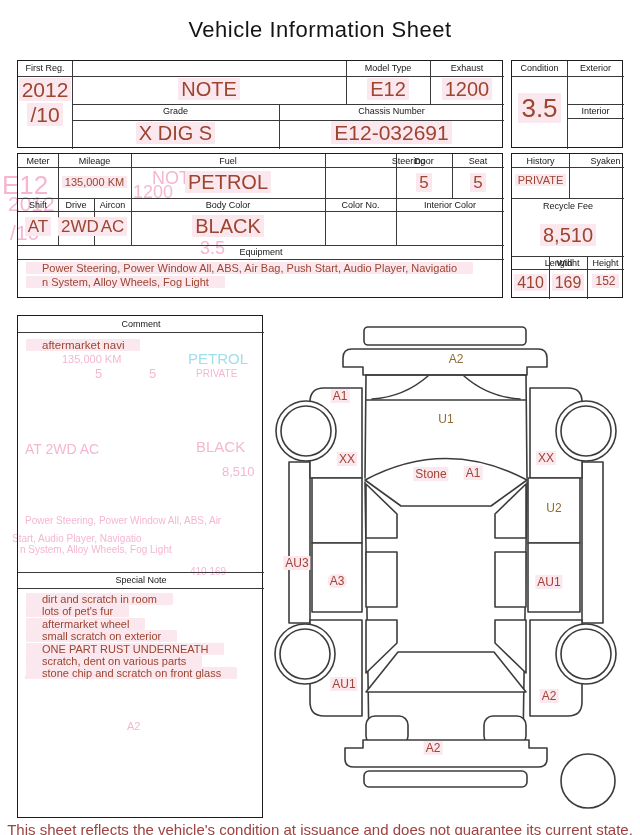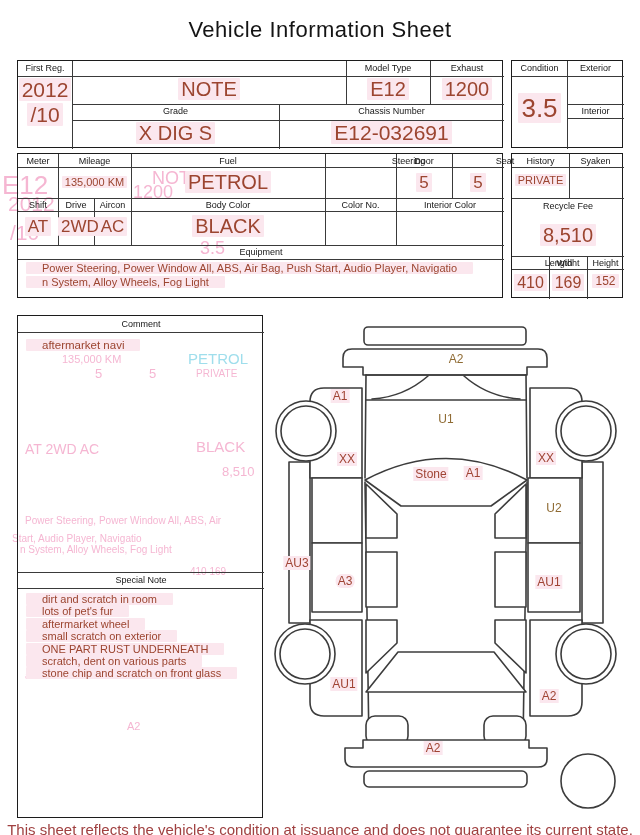--- a/index.html
+++ b/index.html
@@ -117,21 +117,21 @@
     <div class="vline" style="left:76px;top:44px;height:47px;"></div>
     <div class="vline" style="left:113px;top:44px;height:47px;"></div>
     <div class="vline" style="left:307px;top:44px;height:47px;"></div>
     <div class="vline" style="left:378px;top:44px;height:47px;"></div>
 
     <div class="hdr" style="left:0;top:2px;width:40px;">Meter</div>
     <div class="hdr" style="left:40px;top:2px;width:73px;">Mileage</div>
     <div class="hdr" style="left:113px;top:2px;width:194px;">Fuel</div>
     <div class="hdr" style="left:307px;top:2px;width:71px;padding-left:48px;">Steering</div>
     <div class="hdr" style="left:378px;top:2px;width:56px;">Door</div>
-    <div class="hdr" style="left:434px;top:2px;width:52px;padding-left:27px;">Seat</div>
+    <div class="hdr" style="left:434px;top:2px;width:52px;">Seat</div>
 
     <div class="val" style="left:40px;top:22px;width:73px;font-size:11px;"><span class="hl">135,000 KM</span></div>
     <div class="val" style="left:113px;top:17px;width:194px;font-size:20px;"><span class="hl">PETROL</span></div>
     <div class="val" style="left:378px;top:19px;width:56px;font-size:17px;"><span class="hl">5</span></div>
     <div class="val" style="left:434px;top:19px;width:52px;font-size:17px;"><span class="hl">5</span></div>
 
     <div class="hdr" style="left:0;top:46px;width:40px;">Shift</div>
     <div class="hdr" style="left:40px;top:46px;width:36px;">Drive</div>
     <div class="hdr" style="left:76px;top:46px;width:37px;">Aircon</div>
     <div class="hdr" style="left:113px;top:46px;width:194px;">Body Color</div>
@@ -153,21 +153,21 @@
   <div class="box" style="left:511px;top:153px;width:112px;height:145px;">
     <div class="hline" style="left:0;top:13px;width:112px;"></div>
     <div class="vline" style="left:57px;top:0;height:44px;"></div>
     <div class="hline" style="left:0;top:44px;width:112px;"></div>
     <div class="hline" style="left:0;top:102px;width:112px;"></div>
     <div class="hline" style="left:0;top:115px;width:112px;"></div>
     <div class="vline" style="left:37px;top:102px;height:43px;"></div>
     <div class="vline" style="left:75px;top:102px;height:43px;"></div>
 
     <div class="hdr" style="left:0;top:2px;width:57px;">History</div>
-    <div class="hdr" style="left:56px;top:2px;width:55px;">Syaken</div>
+    <div class="hdr" style="left:66px;top:2px;width:55px;">Syaken</div>
     <div class="val" style="left:0;top:20px;width:57px;font-size:11px;"><span class="hl">PRIVATE</span></div>
 
     <div class="hdr" style="left:0;top:47px;width:112px;">Recycle Fee</div>
     <div class="val" style="left:0;top:70px;width:112px;font-size:20px;"><span class="hl">8,510</span></div>
 
     <div class="hdr" style="left:0;top:104px;width:37px;margin-left:28px;">Length</div>
     <div class="hdr" style="left:37px;top:104px;width:38px;">Widht</div>
     <div class="hdr" style="left:75px;top:104px;width:37px;">Height</div>
     <div class="val" style="left:0;top:120px;width:37px;font-size:16px;"><span class="hl">410</span></div>
     <div class="val" style="left:37px;top:120px;width:38px;font-size:16px;"><span class="hl">169</span></div>
@@ -259,21 +259,21 @@
   <div id="diagram-labels">
       <span class="dlabel tone-gold" style="left: 456px; top: 359px;">A2</span>
       <span class="dlabel tone-red is-hl" style="left: 340px; top: 396px;">A1</span>
       <span class="dlabel tone-gold" style="left: 446px; top: 419px;">U1</span>
       <span class="dlabel tone-red is-hl" style="left: 347px; top: 459px;">XX</span>
       <span class="dlabel tone-red is-hl" style="left: 546px; top: 458px;">XX</span>
       <span class="dlabel tone-red is-hl" style="left: 431px; top: 474px;">Stone</span>
       <span class="dlabel tone-red is-hl" style="left: 473px; top: 473px;">A1</span>
       <span class="dlabel tone-gold" style="left: 554px; top: 508px;">U2</span>
       <span class="dlabel tone-red is-hl" style="left: 297px; top: 563px;">AU3</span>
-      <span class="dlabel tone-red is-hl" style="left: 345px; top: 581px; border-radius: 6px;">A3</span>
+      <span class="dlabel tone-red is-hl" style="left: 337px; top: 581px; border-radius: 6px;">A3</span>
       <span class="dlabel tone-red is-hl" style="left: 549px; top: 582px;">AU1</span>
       <span class="dlabel tone-red is-hl" style="left: 344px; top: 684px;">AU1</span>
       <span class="dlabel tone-red is-hl" style="left: 549px; top: 696px;">A2</span>
       <span class="dlabel tone-red is-hl" style="left: 433px; top: 748px;">A2</span>
     </div>
 
   <div class="footer">This sheet reflects the vehicle's condition at issuance and does not guarantee its current state, functionality, or suitability for any purpose</div>
 </div>
 
 </body></html>

